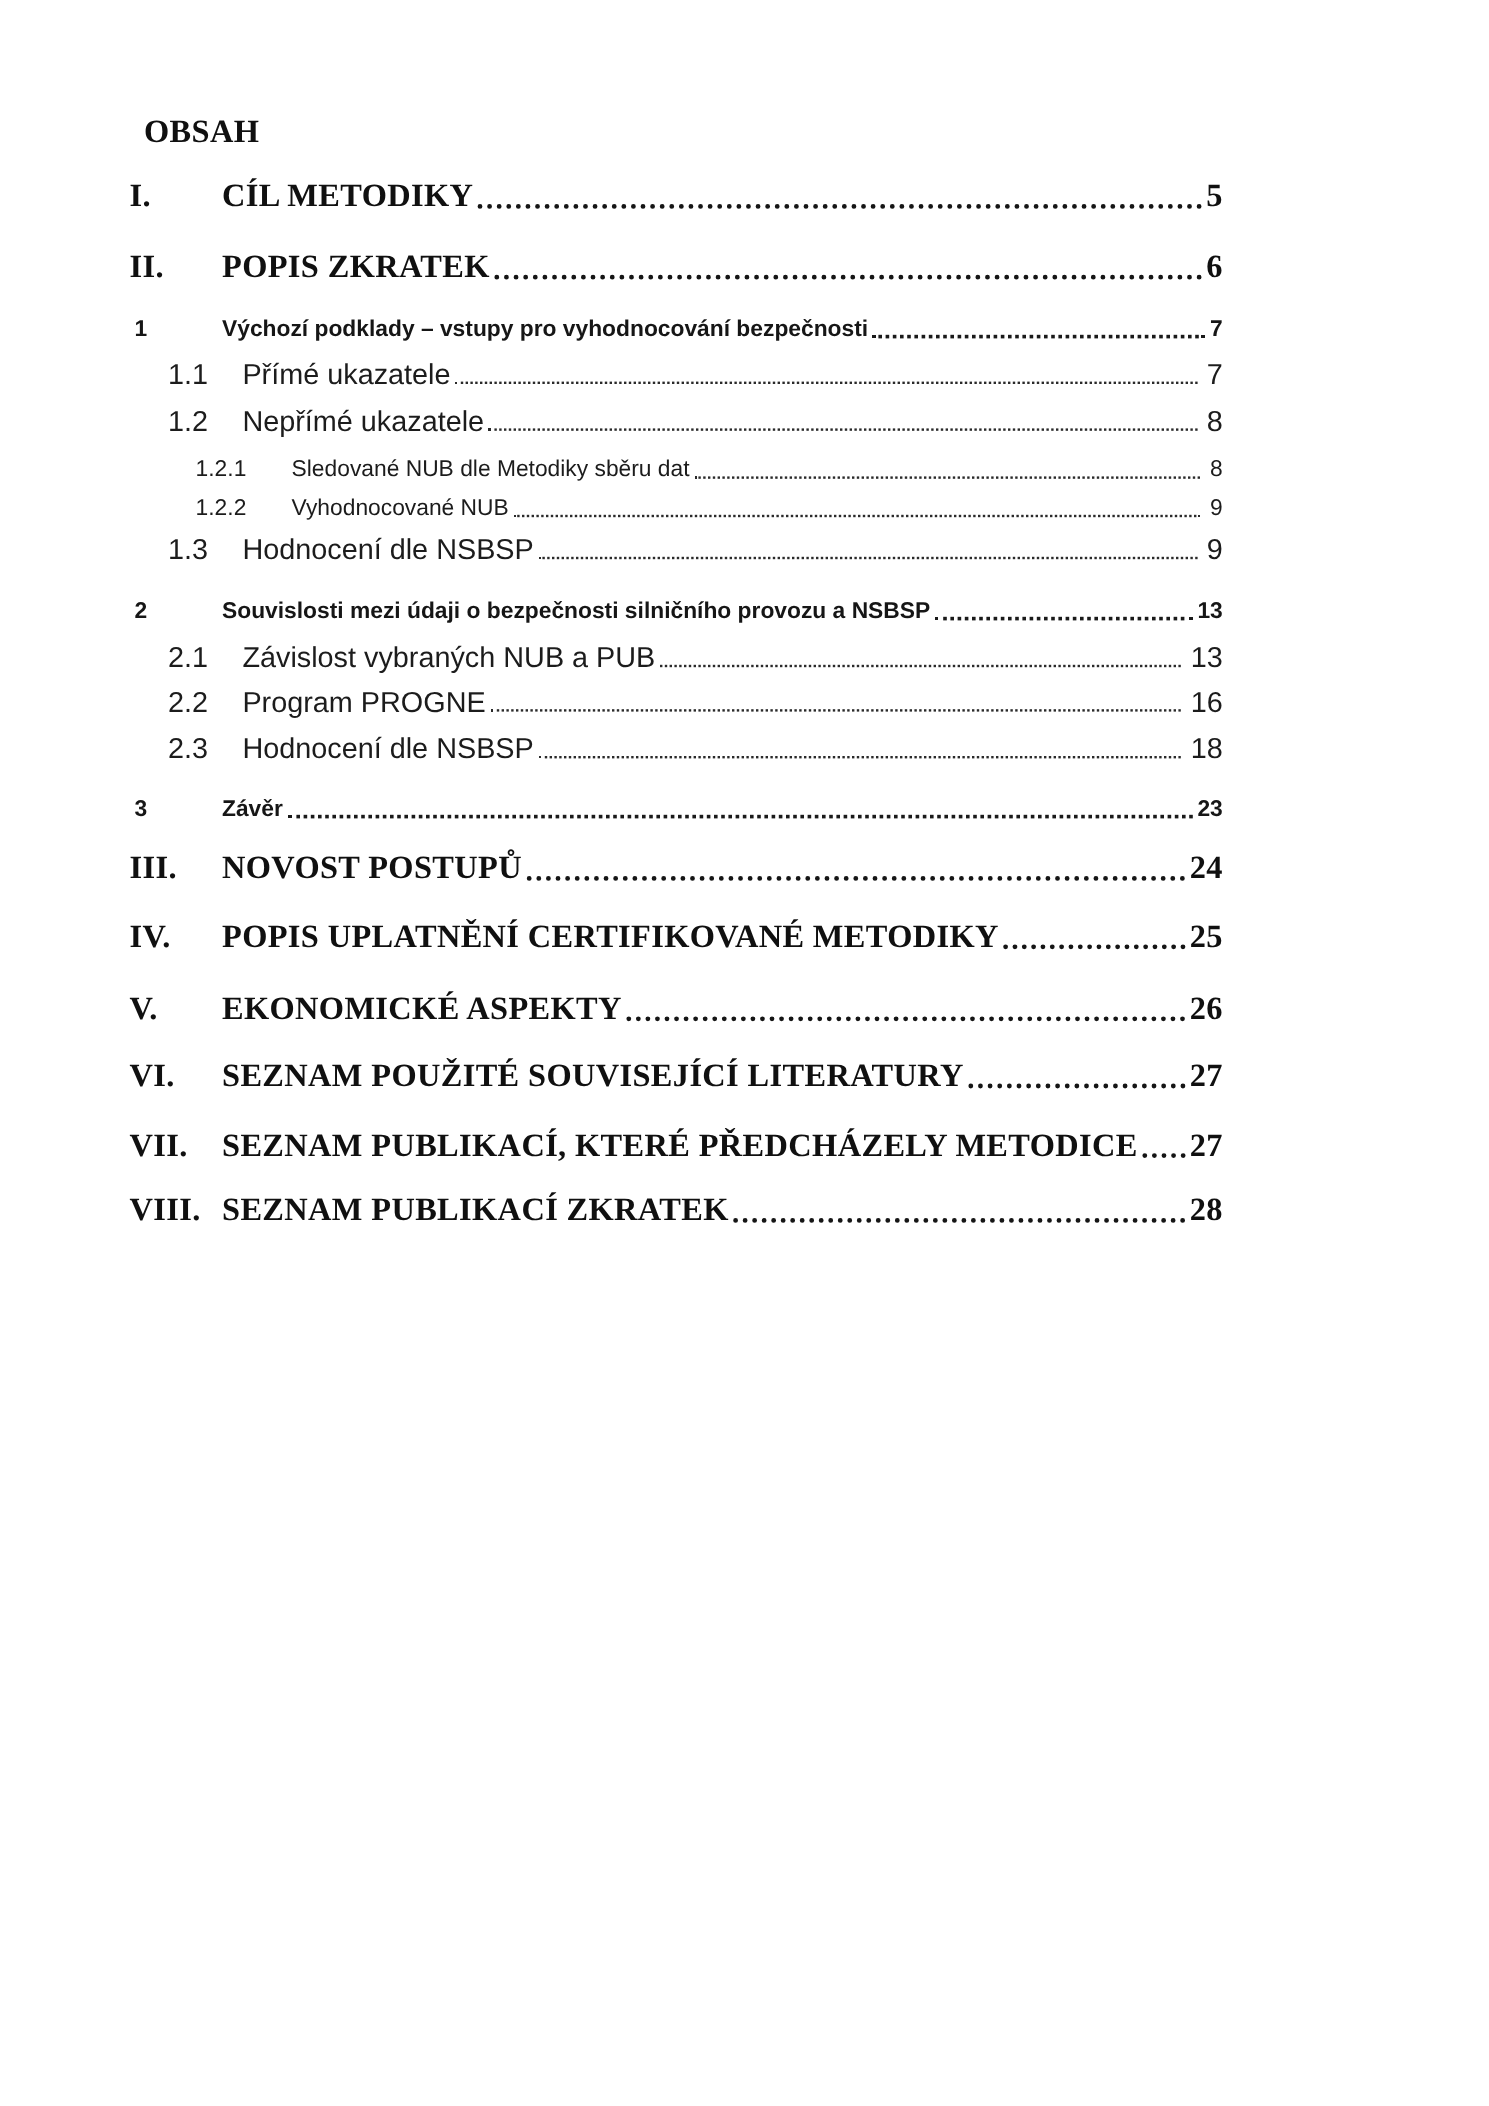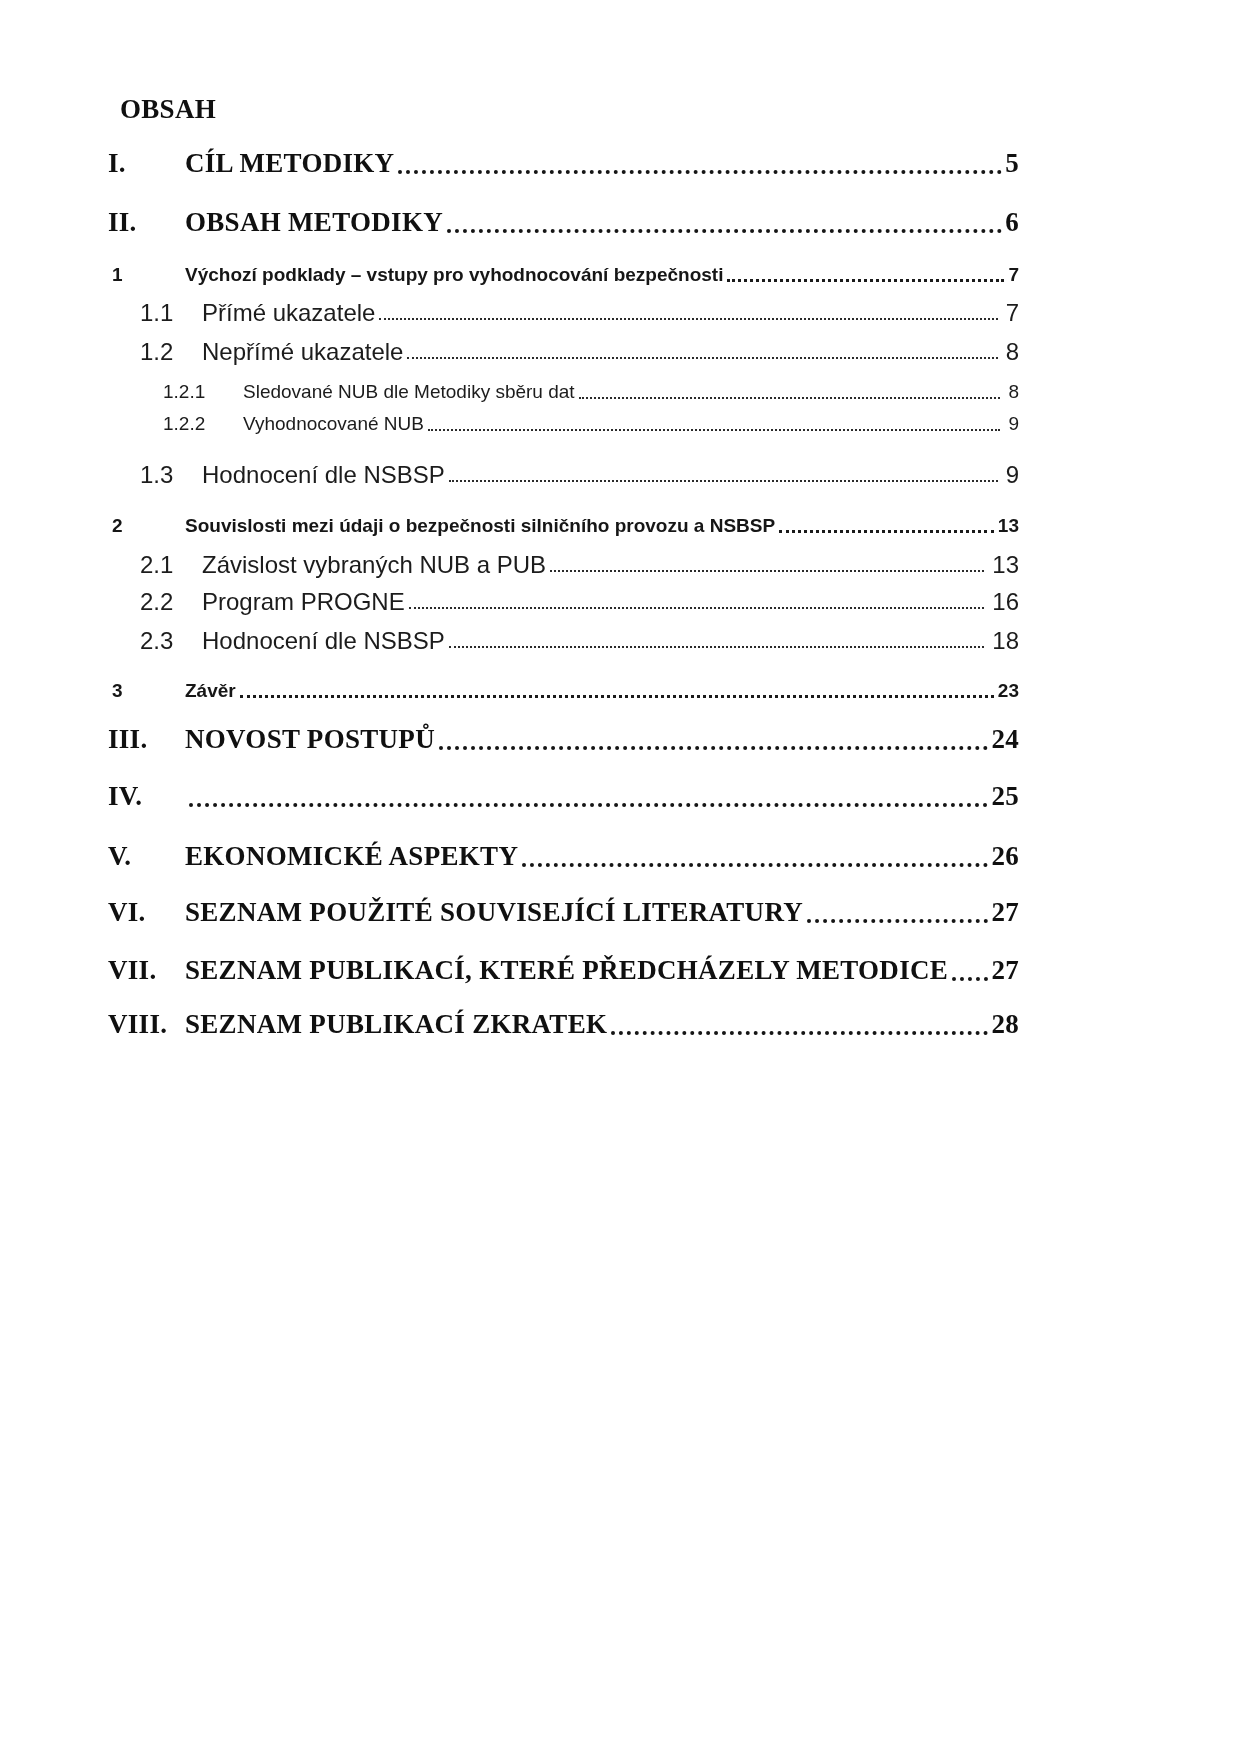--- a/index.html
+++ b/index.html
@@ -105,21 +105,21 @@
 
   <div class="row chapter" style="margin-top:20px">
     <span class="num">I.</span>
     <span class="title">CÍL METODIKY</span>
     <span class="leader"></span>
     <span class="pagenum">5</span>
   </div>
 
   <div class="row chapter" style="margin-top:25px">
     <span class="num">II.</span>
-    <span class="title">OBSAH METODIKY</span>
+    <span class="title">POPIS ZKRATEK</span>
     <span class="leader"></span>
     <span class="pagenum">6</span>
   </div>
 
   <div class="row h1" style="margin-top:24px">
     <span class="num">1</span>
     <span class="title">Výchozí podklady – vstupy pro vyhodnocování bezpečnosti</span>
     <span class="leader"></span>
     <span class="pagenum">7</span>
   </div>
@@ -145,21 +145,21 @@
     <span class="pagenum">8</span>
   </div>
 
   <div class="row h3" style="margin-top:8px">
     <span class="num">1.2.2</span>
     <span class="title">Vyhodnocované NUB</span>
     <span class="leader"></span>
     <span class="pagenum">9</span>
   </div>
 
-  <div class="row h2" style="margin-top:27px">
+  <div class="row h2" style="margin-top:11px">
     <span class="num">1.3</span>
     <span class="title">Hodnocení dle NSBSP</span>
     <span class="leader"></span>
     <span class="pagenum">9</span>
   </div>
 
   <div class="row h1" style="margin-top:27px">
     <span class="num">2</span>
     <span class="title">Souvislosti mezi údaji o bezpečnosti silničního provozu a NSBSP</span>
     <span class="leader"></span>
@@ -196,20 +196,21 @@
 
   <div class="row chapter" style="margin-top:19px">
     <span class="num">III.</span>
     <span class="title">NOVOST POSTUPŮ</span>
     <span class="leader"></span>
     <span class="pagenum">24</span>
   </div>
 
   <div class="row chapter" style="margin-top:23px">
     <span class="num">IV.</span>
+    <span class="title">POPIS UPLATNĚNÍ CERTIFIKOVANÉ METODIKY</span>
     <span class="leader"></span>
     <span class="pagenum">25</span>
   </div>
 
   <div class="row chapter" style="margin-top:26px">
     <span class="num">V.</span>
     <span class="title">EKONOMICKÉ ASPEKTY</span>
     <span class="leader"></span>
     <span class="pagenum">26</span>
   </div>

